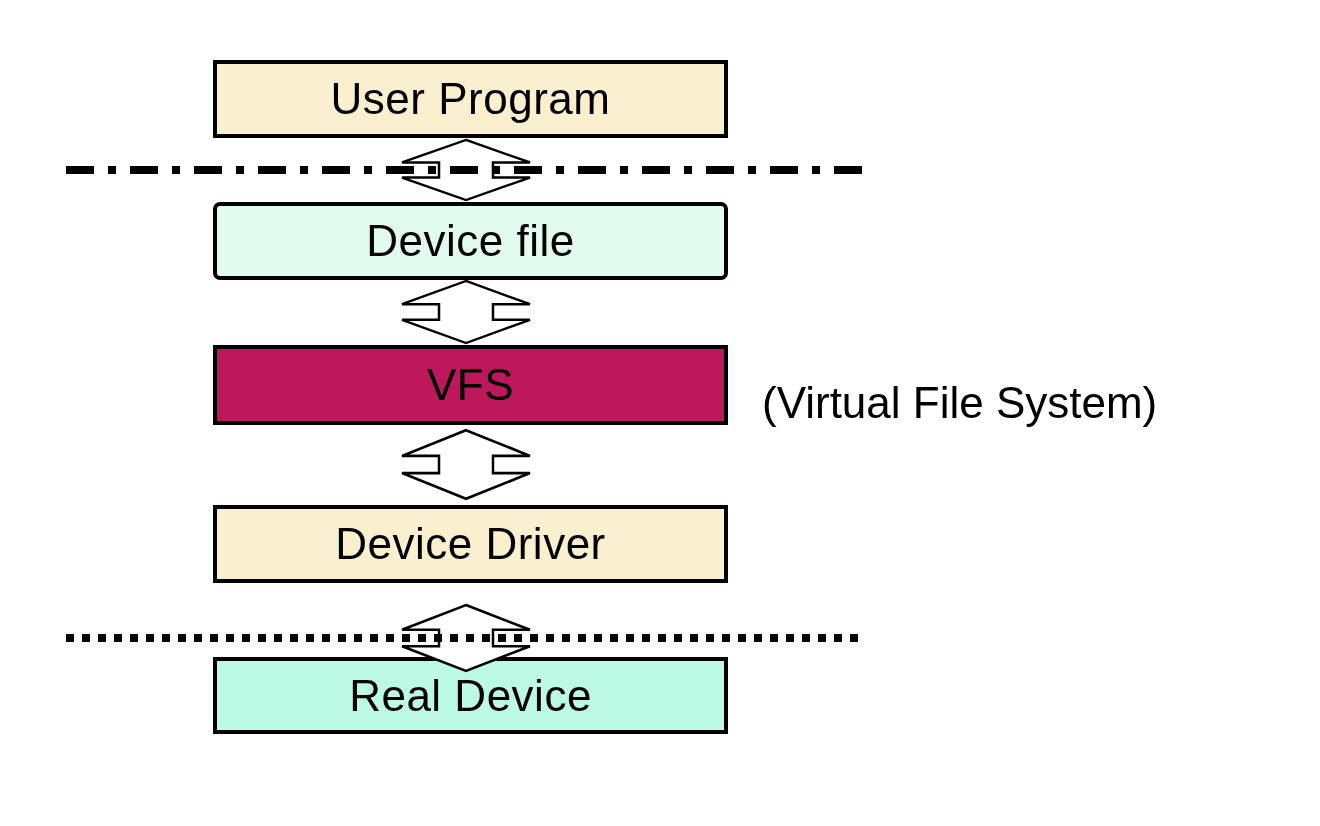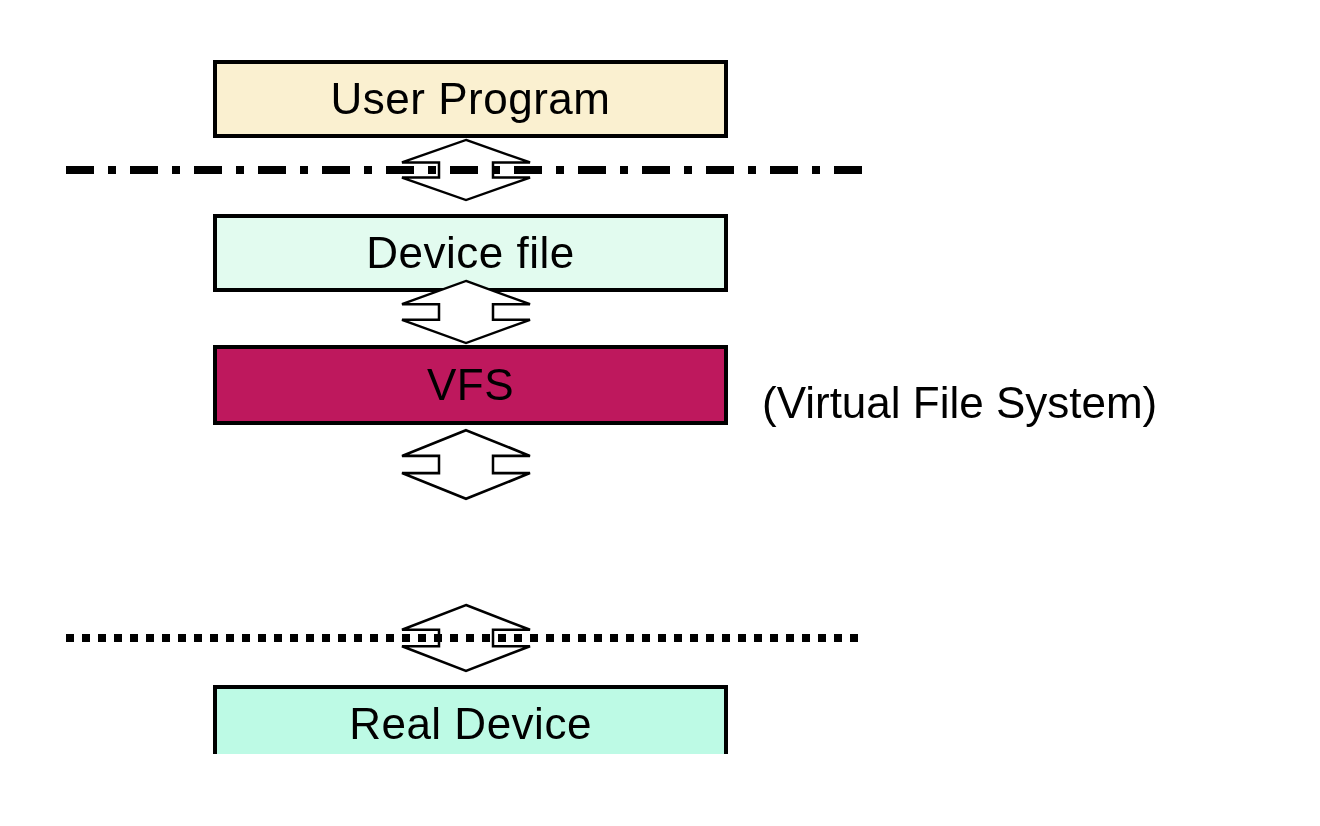--- a/index.html
+++ b/index.html
@@ -23,24 +23,24 @@
     box-sizing: border-box;
     display: flex;
     align-items: center;
     justify-content: center;
     font-size: 44px;
     color: #000000;
     z-index: 1;
     letter-spacing: 0.5px;
   }
   .box-user-program  { top: 60px;  height: 78px; }
-  .box-device-file   { top: 214px; height: 78px; }
+  .box-device-file   { top: 202px; height: 78px; border-radius: 7px; }
   .box-vfs           { top: 345px; height: 80px; }
   .box-device-driver { top: 505px; height: 78px; }
-  .box-real-device   { top: 685px; height: 77px; align-items: center; }
+  .box-real-device   { top: 657px; height: 77px; align-items: center; }
 
   .arrow {
     position: absolute;
     left: 400px;
     width: 132px;
     z-index: 2;
   }
   .arrow-1 { top: 138px; height: 64px; }
   .arrow-2 { top: 279px; height: 66px; }
   .arrow-3 { top: 428px; height: 73px; }
@@ -74,20 +74,23 @@
   </div>
 
   <div class="layer-box box-device-file" style="background-color: rgb(226, 251, 239);">
     <span>Device file</span>
   </div>
 
   <div class="layer-box box-vfs" style="background-color: #be185d;">
     <span>VFS</span>
   </div>
 
+  <div class="layer-box box-device-driver" style="background-color: rgb(250, 240, 208);">
+    <span>Device Driver</span>
+  </div>
 
   <div class="layer-box box-real-device" style="background-color: rgb(189, 250, 229);">
     <span>Real Device</span>
   </div>
 
   <div class="annotation">(Virtual File System)</div>
 
   <div class="arrow arrow-1">
     <svg viewBox="0 0 132 68" preserveAspectRatio="none">
       <polygon points="66,2 130,26 93,26 93,42 130,42 66,66 2,42 39,42 39,26 2,26" fill="#FFFFFF" stroke="#000000" stroke-width="2.5" stroke-linejoin="miter"></polygon>

